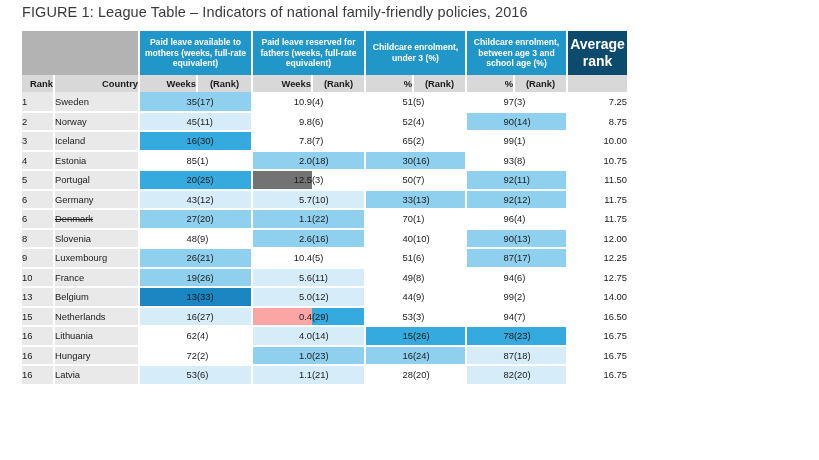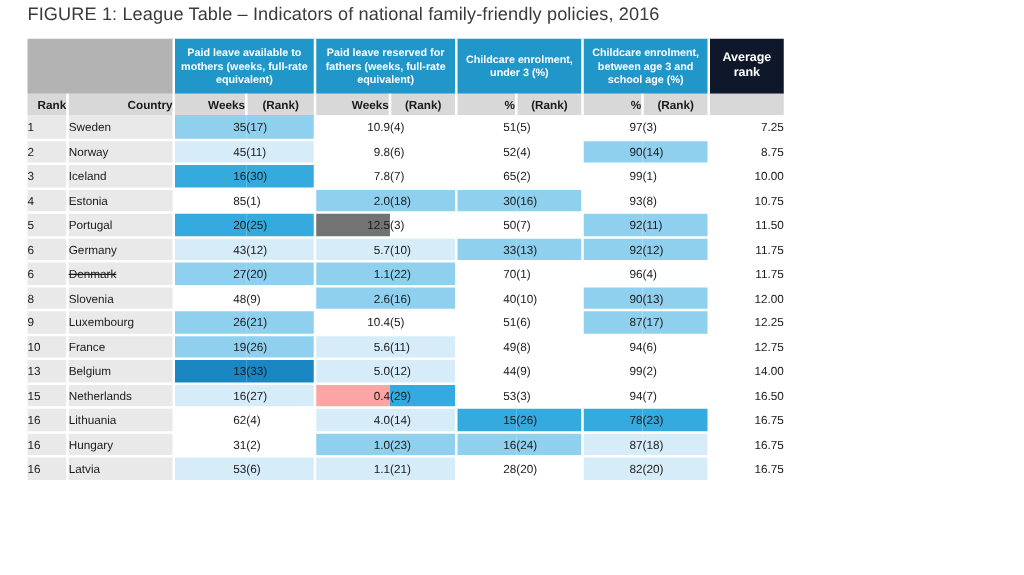--- a/index.html
+++ b/index.html
@@ -43,23 +43,23 @@
     padding: 5px 6px 5px 6px;
     vertical-align: top;
     height: 44px;
     border-right: 2px solid #ffffff;
   }
   .grp-blank {
     background: #b3b3b3;
     border-right: 2px solid #ffffff;
   }
   .grp-rank {
-    background: #0f172a;
+    background: #0c4a6e;
     color: #ffffff;
-    font-size: 10px;
+    font-size: 14px;
     font-weight: bold;
     line-height: 1.25;
     padding: 5px 6px;
     vertical-align: top;
   }
   
   .sub {
     background: #d8d8d8;
     color: #1a1a1a;
     font-weight: bold;
@@ -325,21 +325,21 @@
         <td class="rk" style="background: rgb(214, 236, 248);">(14)</td>
         <td class="val" style="background: rgb(53, 170, 222);">15</td>
         <td class="rk" style="background: rgb(53, 170, 222);">(26)</td>
         <td class="val" style="background: rgb(53, 170, 222);">78</td>
         <td class="rk" style="background: rgb(53, 170, 222);">(23)</td>
         <td class="avg">16.75</td>
       </tr>
       <tr>
         <td class="rank">16</td>
         <td class="country">Hungary</td>
-        <td class="val" style="background: rgb(255, 255, 255);">31</td>
+        <td class="val" style="background: rgb(255, 255, 255);">72</td>
         <td class="rk" style="background: rgb(255, 255, 255);">(2)</td>
         <td class="val" style="background: rgb(143, 208, 239);">1.0</td>
         <td class="rk" style="background: rgb(143, 208, 239);">(23)</td>
         <td class="val" style="background: rgb(143, 208, 239);">16</td>
         <td class="rk" style="background: rgb(143, 208, 239);">(24)</td>
         <td class="val" style="background: rgb(214, 236, 248);">87</td>
         <td class="rk" style="background: rgb(214, 236, 248);">(18)</td>
         <td class="avg">16.75</td>
       </tr>
       <tr>

